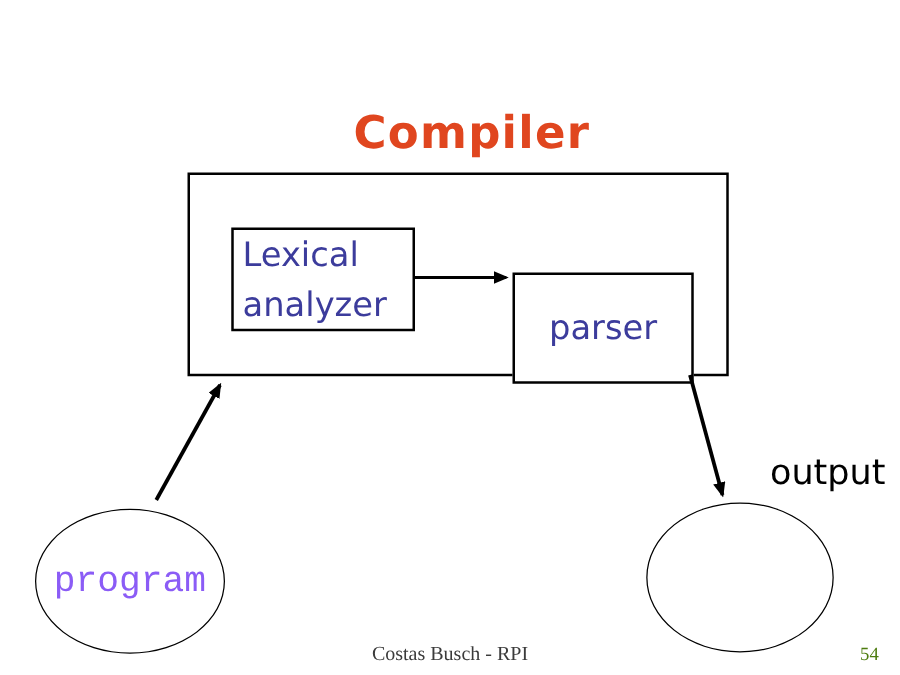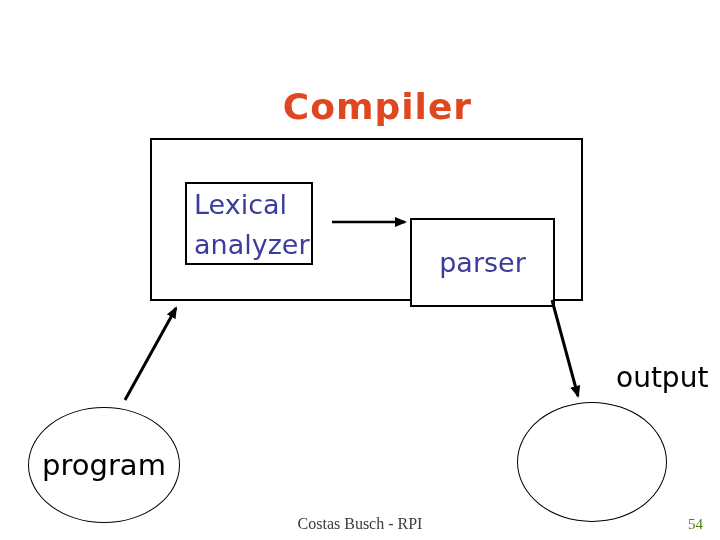--- a/index.html
+++ b/index.html
@@ -35,21 +35,21 @@
     position: absolute;
     border: 2px solid #000;
     background: #ffffff;
     color: #3c3c9c;
     font-size: 27px;
     display: flex;
     align-items: center;
   }
   .lexical-box {
     left: 185px; top: 182px;
-    width: 128px; height: 83px;
+    width: 147px; height: 83px;
     line-height: 40px;
     padding-left: 7px;
     align-items: flex-start;
     padding-top: 1px;
   }
   .parser-box {
     left: 410px; top: 178px;
     width: 145px; height: 89px;
     justify-content: center;
     margin-top: 40px;
@@ -65,21 +65,22 @@
     font-size: 28px;
     color: #000000;
   }
   .input-label { left: 23px; top: 356px; }
   .output-label { left: 600px; top: 361px; margin-left: 16px; }
   .ellipse {
     position: absolute;
     border: 1.5px solid #000;
     border-radius: 50%;
     background: #ffffff;
-    color: #000000;
+    color: #8b5cf6;
+    font-family: Liberation Mono, monospace;
   }
   .program-ellipse {
     left: 28px; top: 407px;
     width: 152px; height: 116px;
     display: flex;
     align-items: center;
     justify-content: center;
     font-size: 29px;
   }
   .machine-ellipse {

